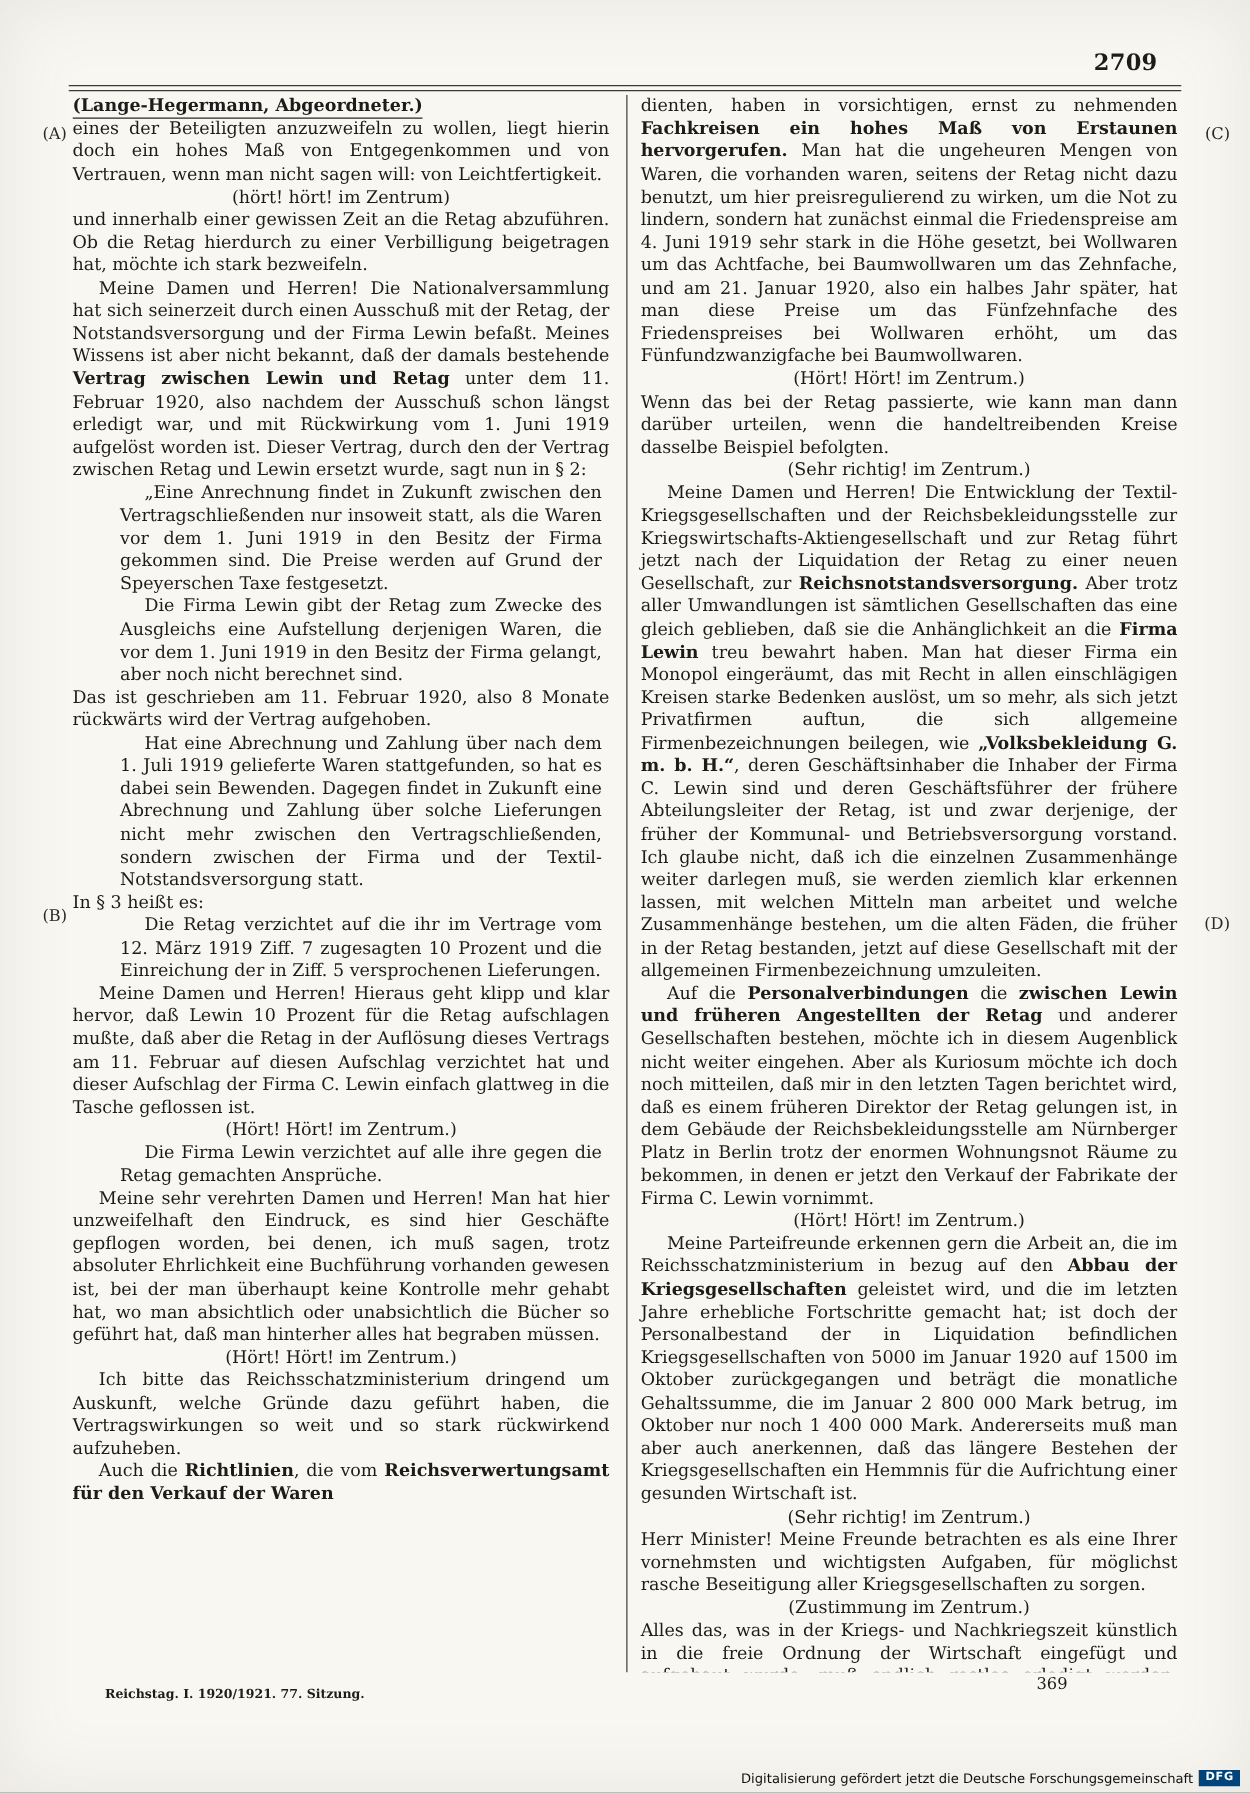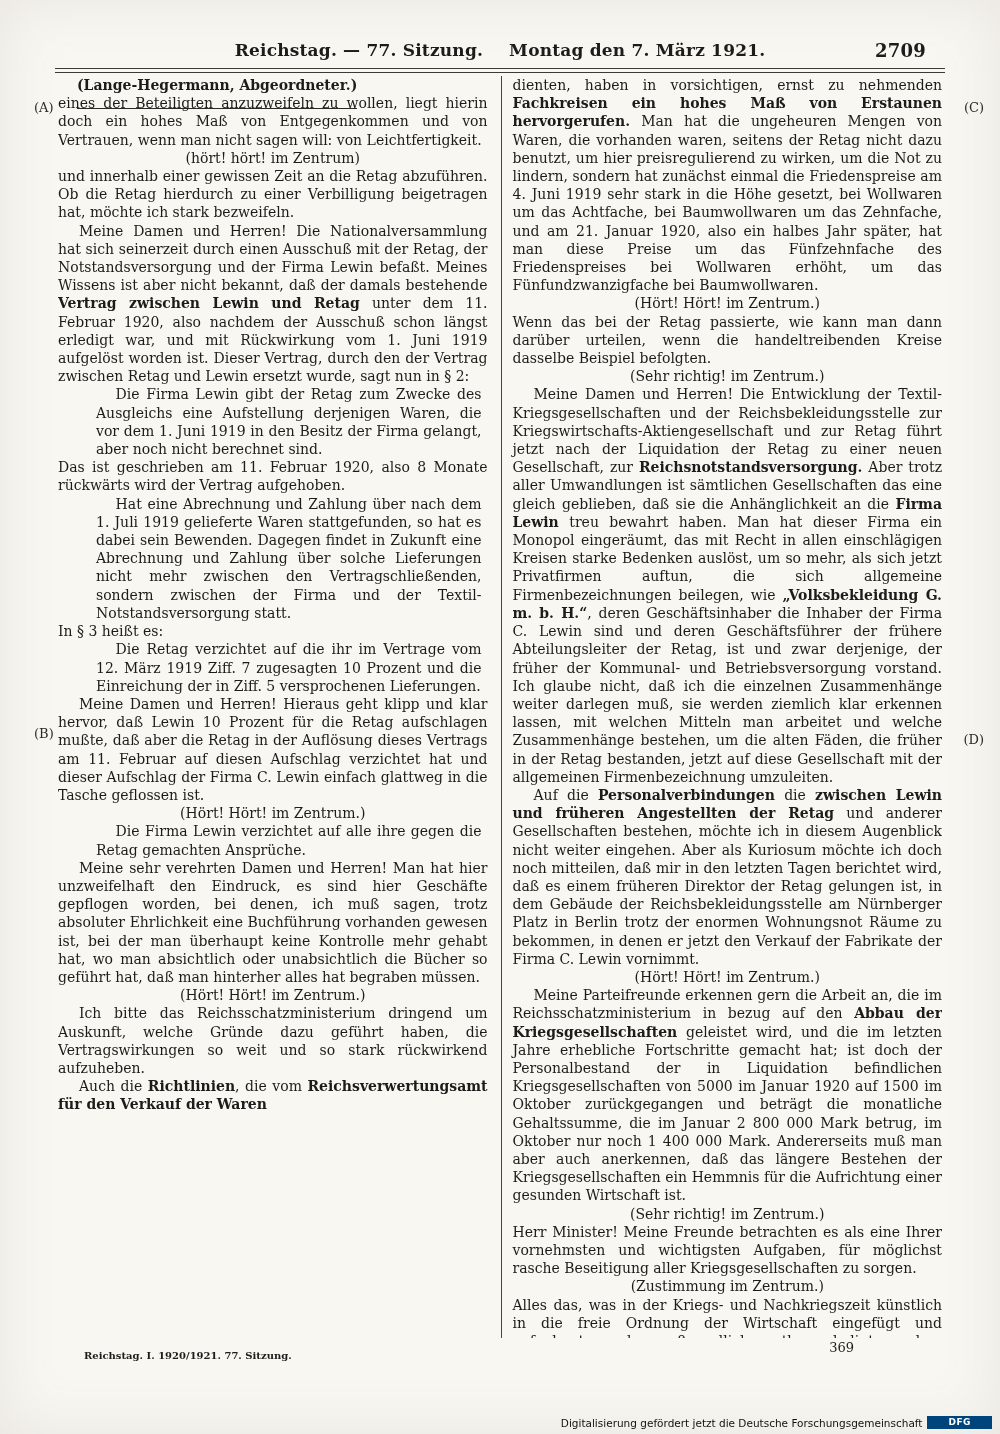--- a/index.html
+++ b/index.html
@@ -38,70 +38,68 @@
     position:absolute;top:76px;left:58px;right:58px;height:1262px;
     display:flex;overflow:hidden;
   }
   .col{flex:1 1 0;overflow:hidden;}
   .col-left{padding-right:13px;}
   .col-right{padding-left:11px;}
   .divider{width:1px;background:#47453f;}
   .speaker-note{
     font-weight:bold;font-size:13.5px;margin:0 0 4px 4px;
   }
-  .speaker-note span{border-bottom:1px solid #2a2925;padding-bottom:15px;margin-left:19px;}
+  .speaker-note span{border-bottom:1px solid #2a2925;padding-bottom:1px;}
   .col p{
     margin:0;font-size:14px;line-height:18.2px;text-align:justify;
     hyphens:auto;-webkit-hyphens:auto;
   }
   .col p.para{text-indent:1.5em;}
   .col p.cont{text-indent:0;}
   .col p.quote{margin-left:38px;margin-right:6px;text-indent:1.4em;}
   .col p.inter{text-align:center;text-indent:0;}
   .b{font-weight:bold;}
   
   .footer-signature{position:absolute;left:84px;top:1350px;font-size:10px;font-weight:bold;}
   .sheet-number{position:absolute;right:146px;top:1340px;font-size:13px;}
   
   .dfg-credit{
     position:absolute;right:8px;bottom:5px;
     display:flex;align-items:center;gap:5px;
     font-family:"DejaVu Sans", sans-serif;font-size:10.5px;color:#111;
   }
   .dfg-logo{
     background:#00447c;color:#fff;font-weight:bold;font-size:9px;
-    padding:2px 21px;line-height:1;letter-spacing:.5px;
+    padding:2px 5px;line-height:1;letter-spacing:.5px;
   }
 </style>
 </head>
 <body>
 
 <div class="page">
 
   <div class="header">
-    <div class="header-title">
-      <span>Reichstag. — 77. Sitzung.</span><span class="gap"></span><span>Montag den 7. März 1921.</span>
-    </div>
     <div class="page-number">2709</div>
   </div>
   <div class="header-rule"></div>
 
   <div class="margin-marker mk-a">(A)</div>
   <div class="margin-marker mk-b">(B)</div>
   <div class="margin-marker mk-c">(C)</div>
   <div class="margin-marker mk-d">(D)</div>
 
   <div class="content">
     <div class="col col-left">
       <p class="speaker-note"><span>(Lange-Hegermann, Abgeordneter.)</span></p>
       <div>
           <p class="cont"><span>eines der Beteiligten anzuzweifeln zu wollen, liegt hierin doch ein hohes Maß von Entgegenkommen und von Vertrauen, wenn man nicht sagen will: von Leichtfertigkeit.</span></p>
           <p class="inter"><span>(hört! hört! im Zentrum)</span></p>
           <p class="cont"><span>und innerhalb einer gewissen Zeit an die Retag abzuführen. Ob die Retag hierdurch zu einer Verbilligung beigetragen hat, möchte ich stark bezweifeln.</span></p>
           <p class="para"><span>Meine Damen und Herren! Die Nationalversammlung hat sich seinerzeit durch einen Ausschuß mit der Retag, der Notstandsversorgung und der Firma Lewin befaßt. Meines Wissens ist aber nicht bekannt, daß der damals bestehende </span><span class="b">Vertrag zwischen Lewin und Retag</span><span> unter dem 11. Februar 1920, also nachdem der Ausschuß schon längst erledigt war, und mit Rückwirkung vom 1. Juni 1919 aufgelöst worden ist. Dieser Vertrag, durch den der Vertrag zwischen Retag und Lewin ersetzt wurde, sagt nun in § 2:</span></p>
+          <p class="quote"><span>„Eine Anrechnung findet in Zukunft zwischen den Vertragschließenden nur insoweit statt, als die Waren vor dem 1. Juni 1919 in den Besitz der Firma gekommen sind. Die Preise werden auf Grund der Speyerschen Taxe festgesetzt.</span></p>
           <p class="quote"><span>Die Firma Lewin gibt der Retag zum Zwecke des Ausgleichs eine Aufstellung derjenigen Waren, die vor dem 1. Juni 1919 in den Besitz der Firma gelangt, aber noch nicht berechnet sind.</span></p>
           <p class="cont"><span>Das ist geschrieben am 11. Februar 1920, also 8 Monate rückwärts wird der Vertrag aufgehoben.</span></p>
           <p class="quote"><span>Hat eine Abrechnung und Zahlung über nach dem 1. Juli 1919 gelieferte Waren stattgefunden, so hat es dabei sein Bewenden. Dagegen findet in Zukunft eine Abrechnung und Zahlung über solche Lieferungen nicht mehr zwischen den Vertragschließenden, sondern zwischen der Firma und der Textil-Notstandsversorgung statt.</span></p>
           <p class="cont"><span>In § 3 heißt es:</span></p>
           <p class="quote"><span>Die Retag verzichtet auf die ihr im Vertrage vom 12. März 1919 Ziff. 7 zugesagten 10 Prozent und die Einreichung der in Ziff. 5 versprochenen Lieferungen.</span></p>
           <p class="para"><span>Meine Damen und Herren! Hieraus geht klipp und klar hervor, daß Lewin 10 Prozent für die Retag aufschlagen mußte, daß aber die Retag in der Auflösung dieses Vertrags am 11. Februar auf diesen Aufschlag verzichtet hat und dieser Aufschlag der Firma C. Lewin einfach glattweg in die Tasche geflossen ist.</span></p>
           <p class="inter"><span>(Hört! Hört! im Zentrum.)</span></p>
           <p class="quote"><span>Die Firma Lewin verzichtet auf alle ihre gegen die Retag gemachten Ansprüche.</span></p>
           <p class="para"><span>Meine sehr verehrten Damen und Herren! Man hat hier unzweifelhaft den Eindruck, es sind hier Geschäfte gepflogen worden, bei denen, ich muß sagen, trotz absoluter Ehrlichkeit eine Buchführung vorhanden gewesen ist, bei der man überhaupt keine Kontrolle mehr gehabt hat, wo man absichtlich oder unabsichtlich die Bücher so geführt hat, daß man hinterher alles hat begraben müssen.</span></p>
           <p class="inter"><span>(Hört! Hört! im Zentrum.)</span></p>

